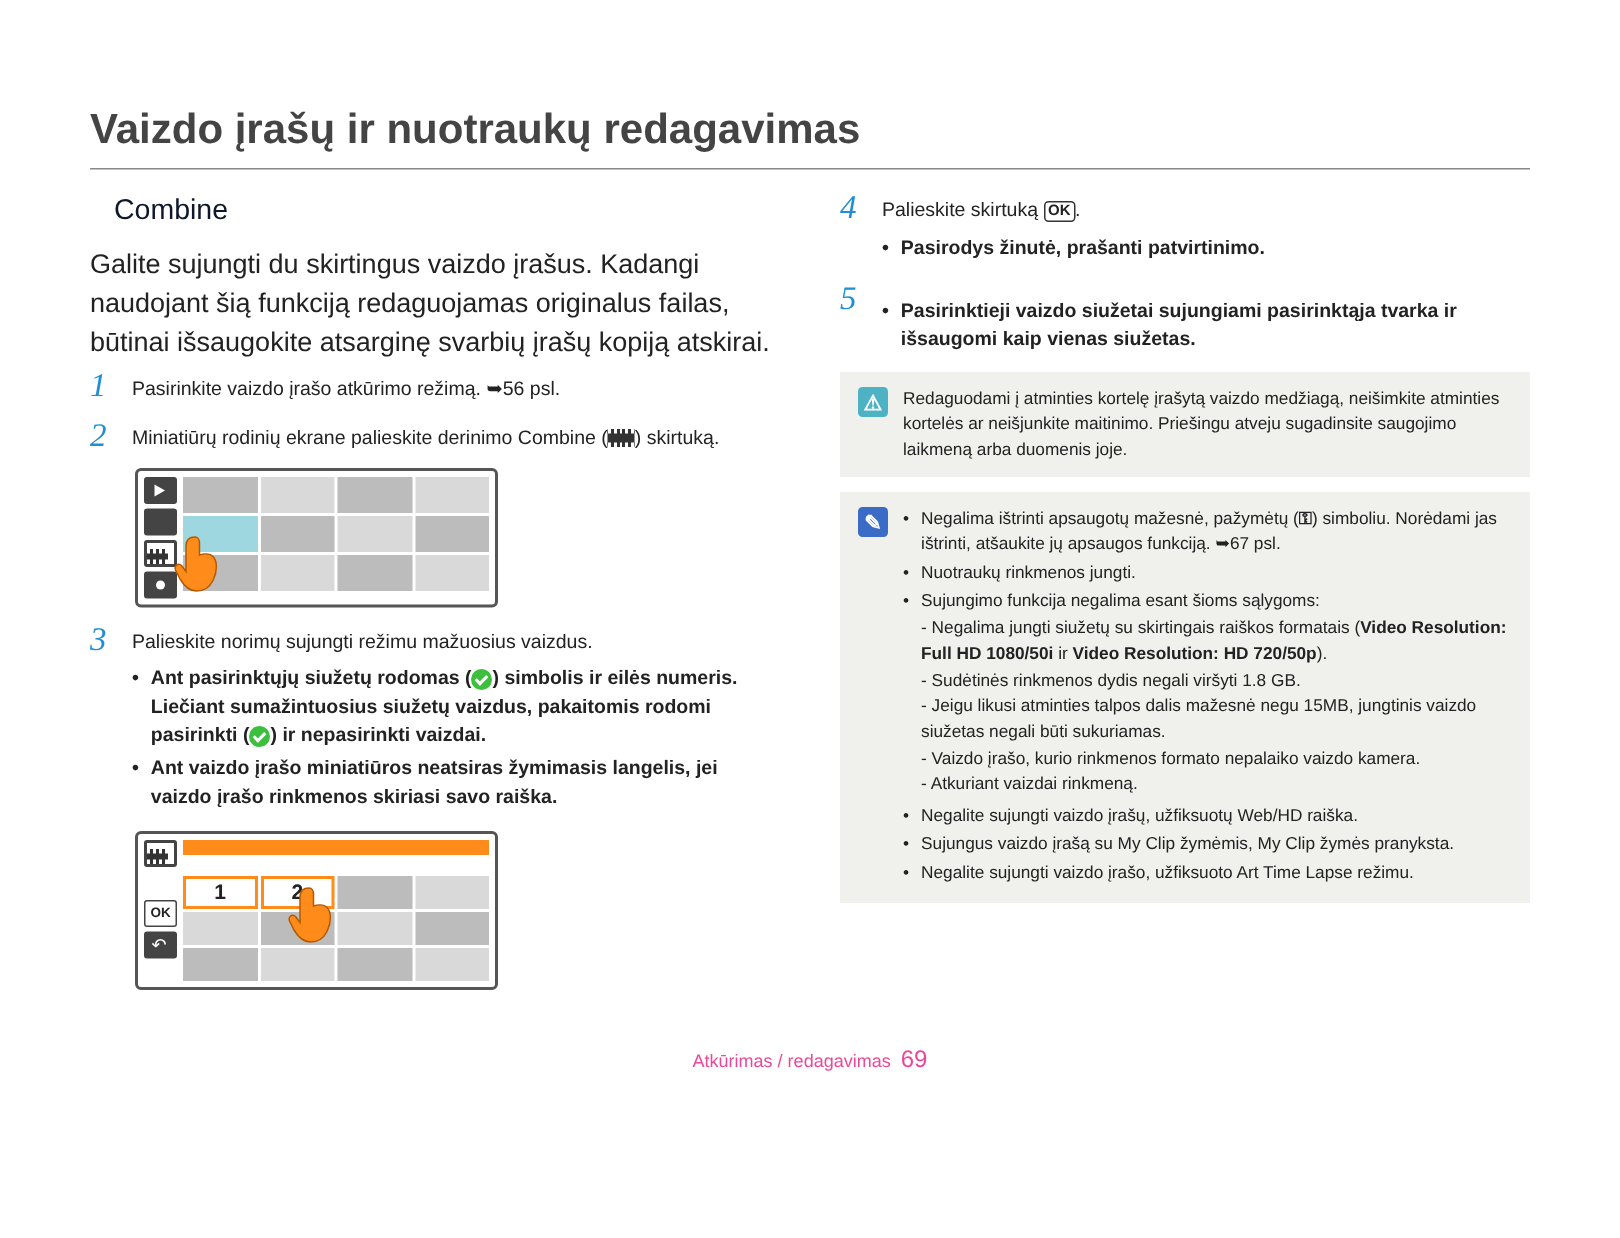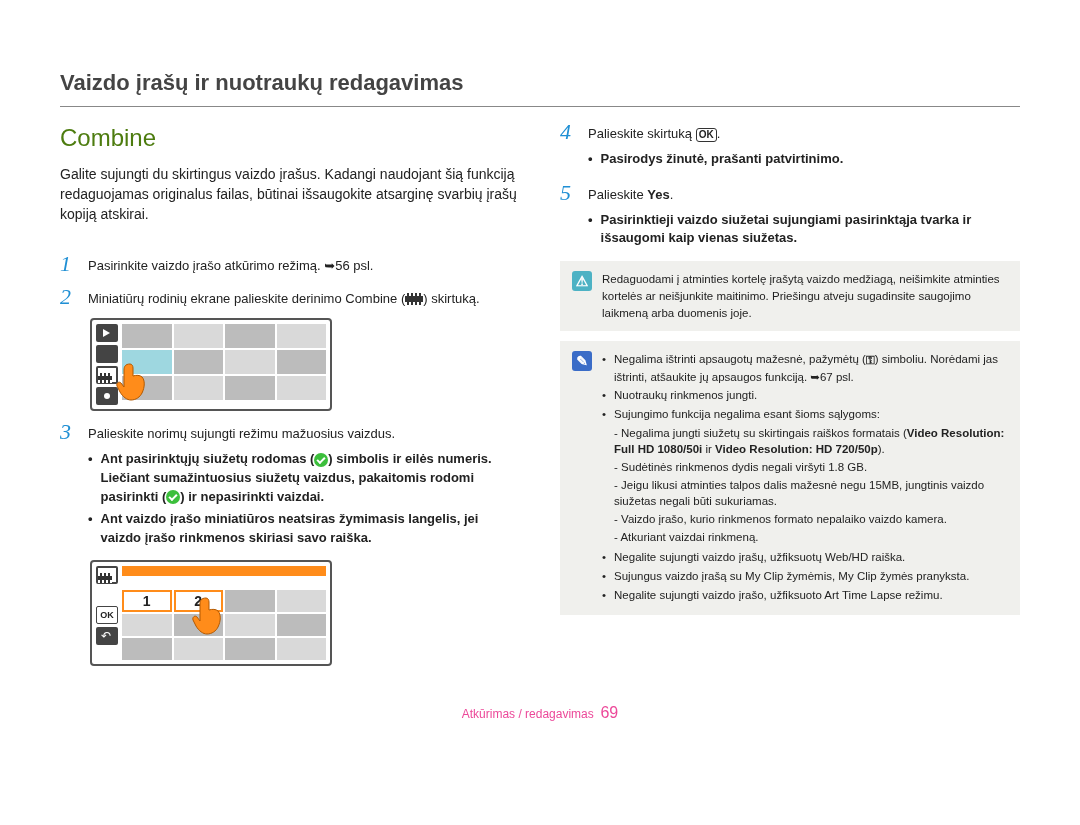--- a/index.html
+++ b/index.html
@@ -11,48 +11,48 @@
     width: 1080px;
     height: 825px;
     overflow: hidden;
   }
   .page {
     padding: 70px 60px 30px 60px;
     box-sizing: border-box;
     width: 100%;
   }
   .page-title {
-    font-size: 22px;
+    font-size: 28px;
     font-weight: bold;
     color: #444;
     margin-bottom: 10px;
   }
   .hr {
     border: none;
     border-top: 1px solid #888;
     margin: 0 0 14px 0;
   }
   .columns {
     display: flex;
     gap: 40px;
   }
   .col {
     flex: 1;
     font-size: 13px;
     line-height: 1.45;
   }
   .section-title {
-    color: #4d7c0f;
-    font-size: 24px;
+    color: #0f172a;
+    font-size: 19px;
     font-weight: normal;
-    margin: 0 0 8px 0;
+    margin: 0 0 8px 16px;
   }
   .intro {
-    font-size: 14px;
-    margin-bottom: 28px;
+    font-size: 18px;
+    margin-bottom: 5px;
   }
   .step {
     display: flex;
     gap: 10px;
     margin-bottom: 10px;
   }
   .step-num {
     color: #1f8fd4;
     font-size: 22px;
     font-style: italic;
@@ -376,23 +376,20 @@
             <li>
                 <span>Pasirodys žinutė, prašanti patvirtinimo.</span>
               </li>
           </ul>
         </div>
       </div>
 
       <div class="step">
         <div class="step-num">5</div>
         <div class="step-body">
-          <div>
-            <span>Palieskite </span><b>Yes</b><span>.</span>
-          </div>
           <ul class="sub-bullets">
             <li>
                 <span>Pasirinktieji vaizdo siužetai sujungiami pasirinktąja tvarka ir išsaugomi kaip vienas siužetas.</span>
               </li>
           </ul>
         </div>
       </div>
 
       <div class="note-box">
         <div class="note-icon warn">⚠</div>

